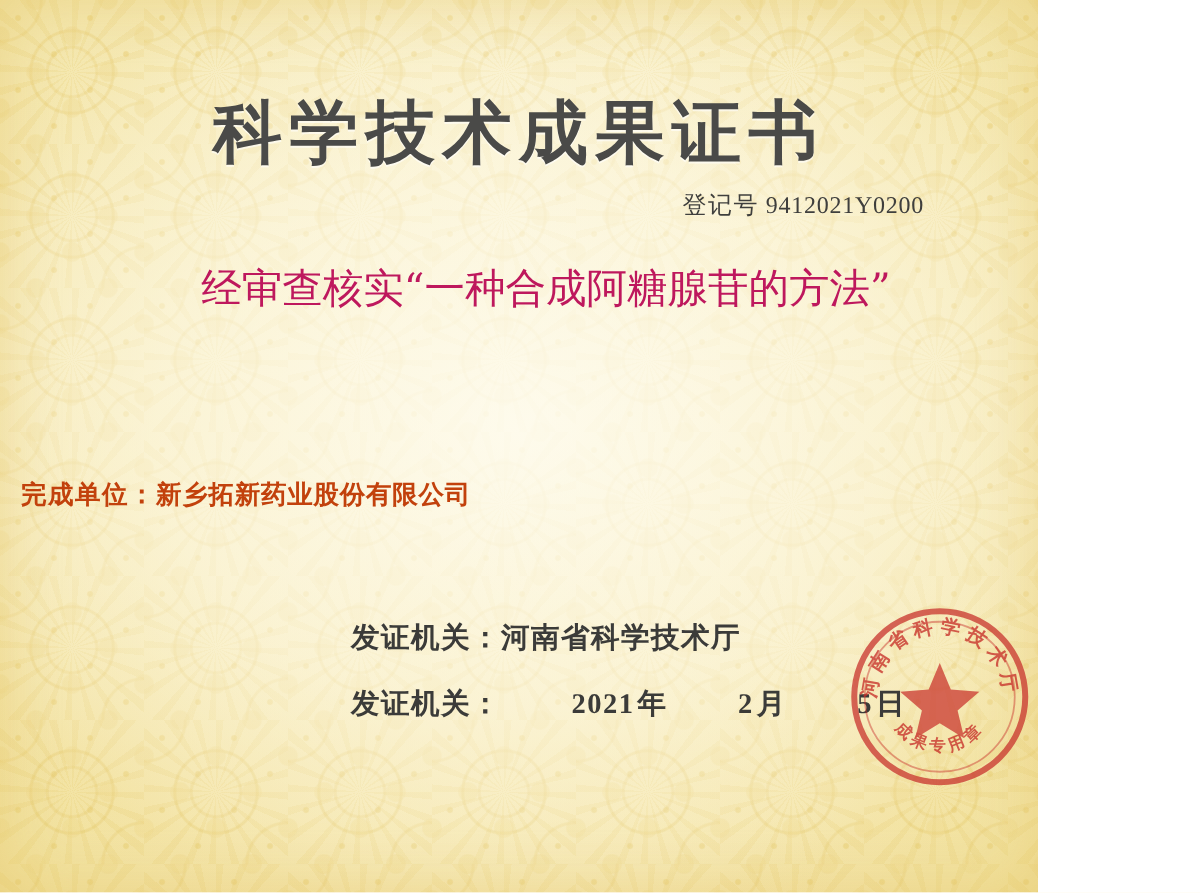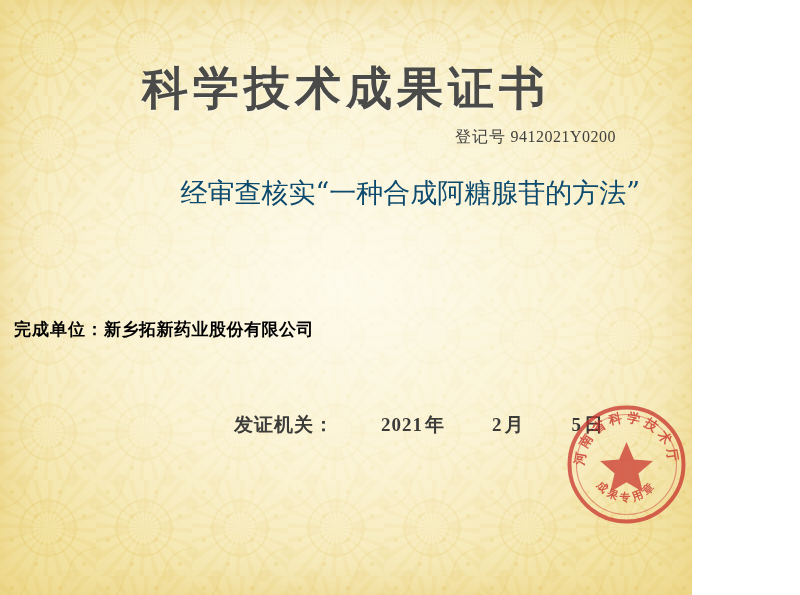--- a/index.html
+++ b/index.html
@@ -108,36 +108,36 @@
   }
 
   .body-text {
     position: absolute;
     top: 170px;
     left: 14px;
     right: 52px;
     font-family: "DejaVu Serif", serif;
     font-size: 27px;
     line-height: 46px;
-    color: #0c4a6e;
-    text-align: right;
+    color: #be185d;
+    text-align: center;
   }
   .body-text .indent {
     display: inline-block;
     width: 74px;
   }
 
   .unit-line {
     position: absolute;
     top: 318px;
     left: 14px;
     font-family: "DejaVu Sans", sans-serif;
     font-size: 17px;
     font-weight: bold;
-    color: #000000;
+    color: #c2410c;
     letter-spacing: 1px;
     white-space: nowrap;
   }
   .unit-line .unit-value {
     font-weight: bold;
     letter-spacing: 0.5px;
   }
 
   .issuer-block {
     position: absolute;
@@ -200,20 +200,23 @@
       <div>
         <span class="indent"></span><span>经审查核实“一种合成阿糖腺苷的方法”</span>
       </div>
     </div>
 
     <div class="unit-line">
       <span>完成单位：</span><span class="unit-value">新乡拓新药业股份有限公司</span>
     </div>
 
     <div class="issuer-block">
+      <div class="issuer-row">
+        <span>发证机关：</span><span>河南省科学技术厅</span>
+      </div>
       <div class="issuer-row date-row">
         <span>发证机关：</span><span class="num">2021</span><span>年</span><span class="num">2</span><span>月</span><span class="num">5</span><span>日</span>
       </div>
     </div>
 
     <div class="seal">
       <svg width="125" height="125" viewBox="0 0 125 125" aria-hidden="true">
         <defs>
           <path id="sealArcTop" d="M 20,62.5 A 42.5,42.5 0 0 1 105,62.5"></path>
           <path id="sealArcBottom" d="M 26,62.5 A 36.5,36.5 0 0 0 99,62.5"></path>

